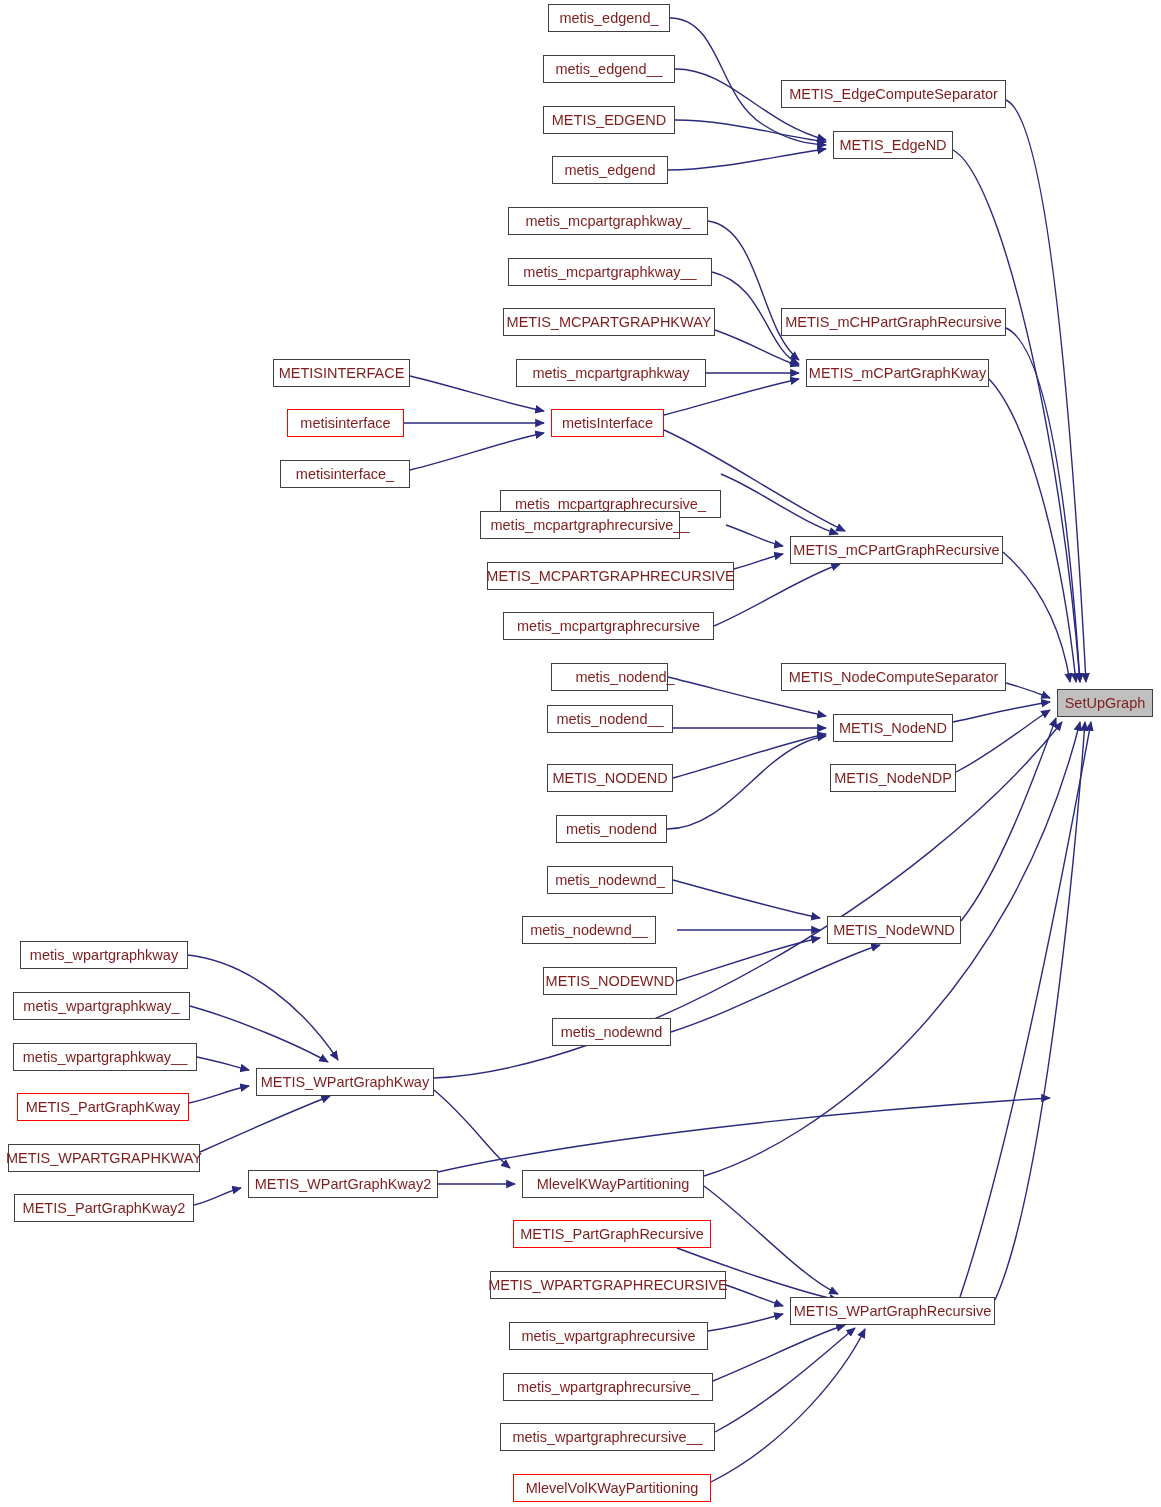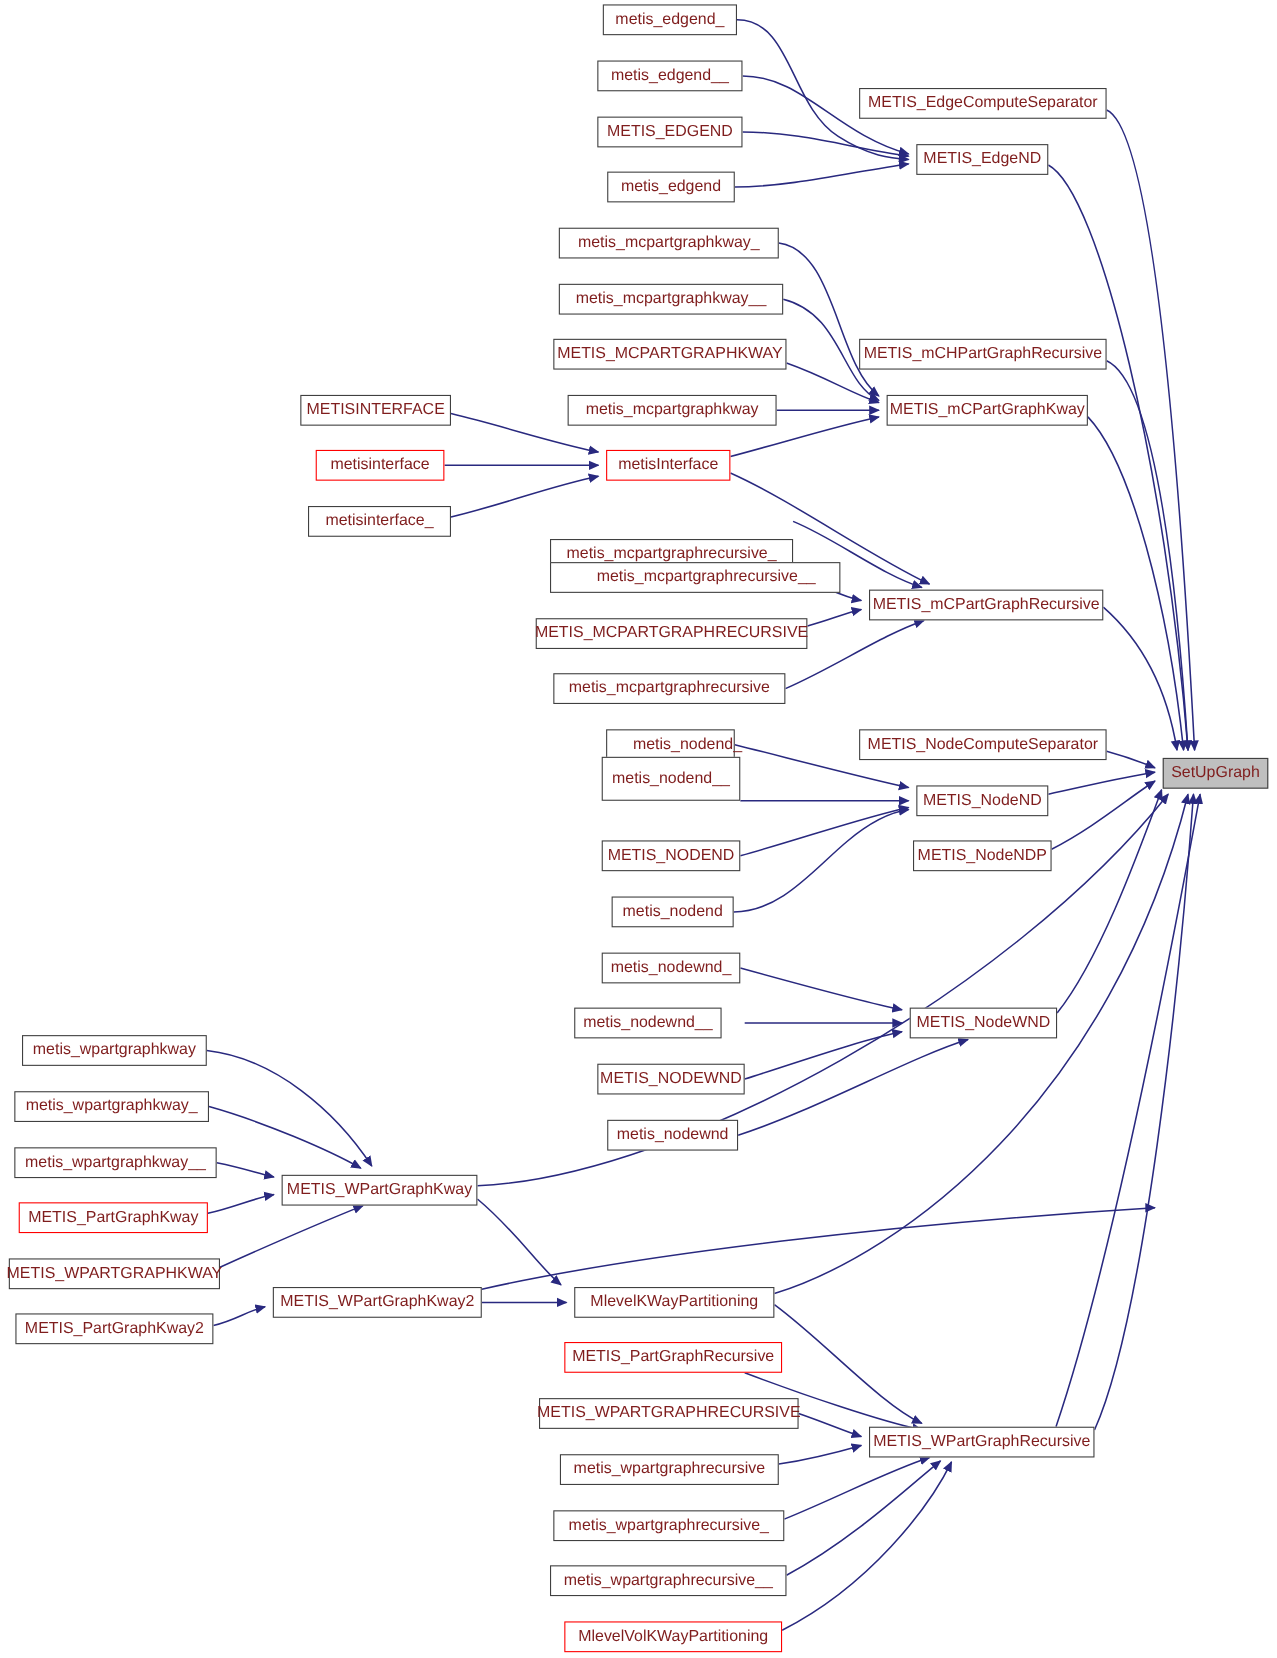--- a/index.html
+++ b/index.html
@@ -138,36 +138,36 @@
       </div>
       <div class="node" style="left: 280px; top: 460px; width: 130px; height: 28px;">
         <span>metisinterface_</span>
       </div>
       <div class="node red" style="left: 551px; top: 409px; width: 113px; height: 28px;">
         <span>metisInterface</span>
       </div>
       <div class="node" style="left: 500px; top: 460px; width: 221px; height: 28px; margin-top: 30px;">
         <span>metis_mcpartgraphrecursive_</span>
       </div>
-      <div class="node" style="left: 500px; top: 511px; width: 264px; height: 28px; padding-left: 20px;">
+      <div class="node" style="left: 480px; top: 511px; width: 200px; height: 28px; padding-left: 20px;">
         <span>metis_mcpartgraphrecursive__</span>
       </div>
       <div class="node" style="left: 487px; top: 562px; width: 247px; height: 28px;">
         <span>METIS_MCPARTGRAPHRECURSIVE</span>
       </div>
       <div class="node" style="left: 503px; top: 612px; width: 211px; height: 28px;">
         <span>metis_mcpartgraphrecursive</span>
       </div>
       <div class="node" style="left: 790px; top: 536px; width: 213px; height: 28px;">
         <span>METIS_mCPartGraphRecursive</span>
       </div>
       <div class="node" style="left: 551px; top: 663px; width: 117px; height: 28px; padding-left: 31px;">
         <span>metis_nodend_</span>
       </div>
-      <div class="node" style="left: 547px; top: 688px; width: 126px; height: 40px;">
+      <div class="node" style="left: 547px; top: 705px; width: 126px; height: 28px;">
         <span>metis_nodend__</span>
       </div>
       <div class="node" style="left: 547px; top: 764px; width: 126px; height: 28px;">
         <span>METIS_NODEND</span>
       </div>
       <div class="node" style="left: 556px; top: 815px; width: 111px; height: 28px;">
         <span>metis_nodend</span>
       </div>
       <div class="node" style="left: 781px; top: 663px; width: 225px; height: 28px; align-items: center;">
         <span>METIS_NodeComputeSeparator</span>

